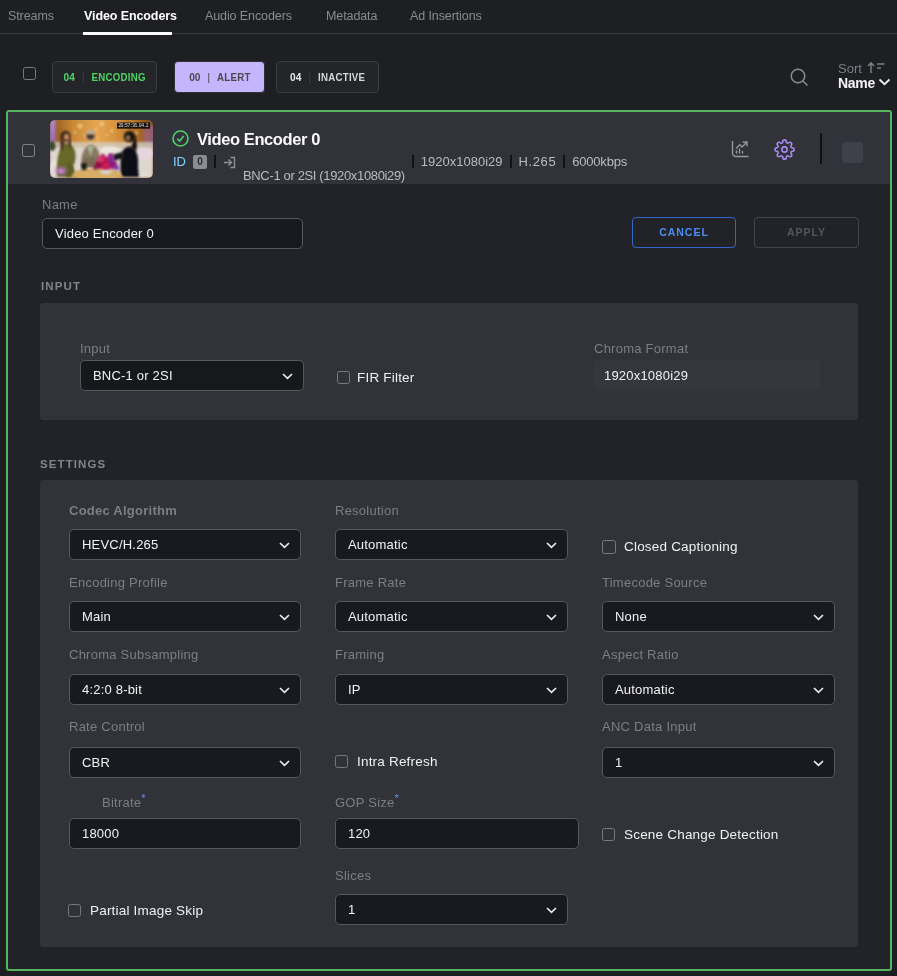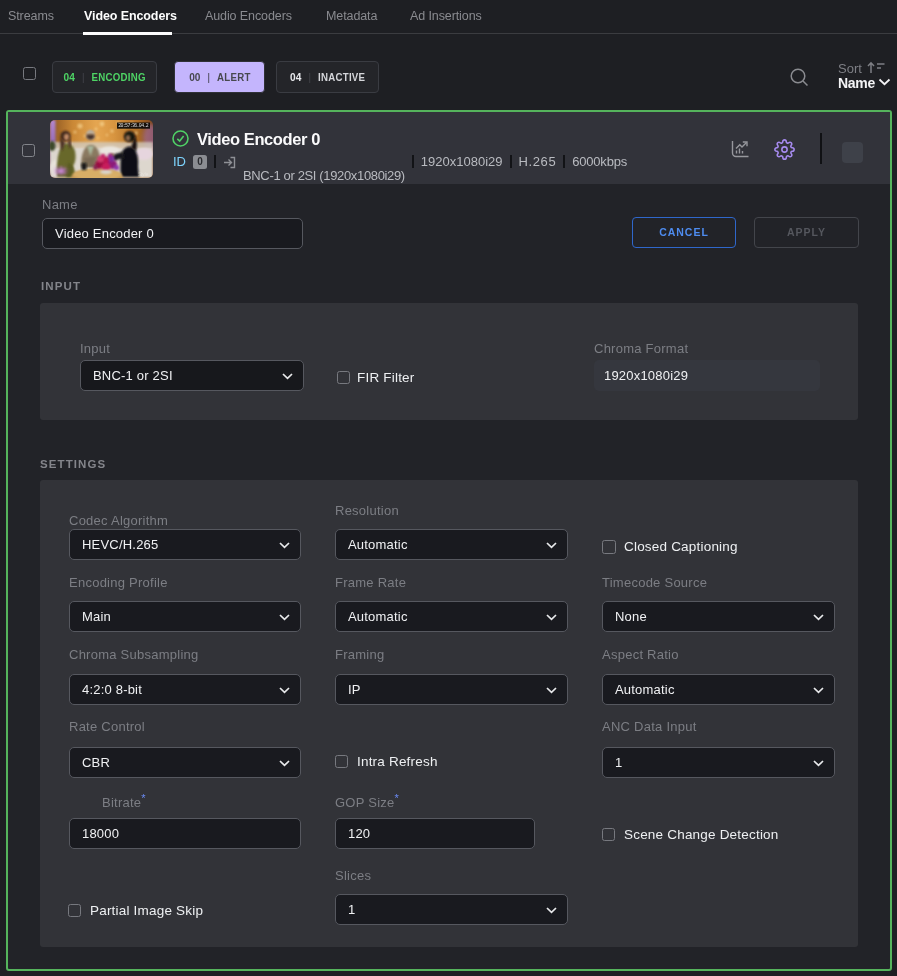--- a/index.html
+++ b/index.html
@@ -241,21 +241,21 @@
       </div>
       <div class="abs cb" style="left:297px; top:68px;"></div>
       <div class="abs wlbl" style="left:317px; top:67px;">FIR Filter</div>
       <div class="abs lbl" style="left:554px; top:38px;">Chroma Format</div>
       <div class="abs inp" style="left:554px; top:57px; width:226px; background:#35373e; border:none; line-height:31px; padding-left:10px;">1920x1080i29</div>
     </div>
 
     <div class="abs sect" style="left:32px; top:346px;">SETTINGS</div>
     <div class="abs panel" style="top:368px; height:467px;">
 
-      <div class="abs lbl" style="left:29px; top:33px;">Codec Algorithm</div>
+      <div class="abs lbl" style="left:29px; top:23px;font-weight:bold;">Codec Algorithm</div>
       <div class="abs lbl" style="left:295px; top:23px;">Resolution</div>
       <div class="abs inp" style="left:29px; top:49px; width:232px;">HEVC/H.265<svg class="chev" width="11" height="7" viewBox="0 0 11 7" fill="none" stroke="#e8e9eb" stroke-width="1.7">
             <path d="M1 1 L5.5 5.4 L10 1"></path>
           </svg></div>
       <div class="abs inp" style="left:295px; top:49px; width:233px;">Automatic<svg class="chev" width="11" height="7" viewBox="0 0 11 7" fill="none" stroke="#e8e9eb" stroke-width="1.7">
             <path d="M1 1 L5.5 5.4 L10 1"></path>
           </svg></div>
       <div class="abs cb" style="left:562px; top:60px; width:14px; height:14px;"></div>
       <div class="abs wlbl" style="left:584px; top:59px;">Closed Captioning</div>
 
@@ -292,21 +292,21 @@
           </svg></div>
       <div class="abs cb" style="left:295px; top:275px;"></div>
       <div class="abs wlbl" style="left:317px; top:274px;">Intra Refresh</div>
       <div class="abs inp" style="left:562px; top:267px; width:233px;">1<svg class="chev" width="11" height="7" viewBox="0 0 11 7" fill="none" stroke="#e8e9eb" stroke-width="1.7">
             <path d="M1 1 L5.5 5.4 L10 1"></path>
           </svg></div>
 
       <div class="abs lbl" style="left:29px; top:312px;margin-left:33px;">Bitrate<sup class="req">*</sup></div>
       <div class="abs lbl" style="left:295px; top:312px;">GOP Size<sup class="req">*</sup></div>
       <div class="abs inp" style="left:29px; top:338px; width:232px;">18000</div>
-      <div class="abs inp" style="left:295px; top:338px; width:200px;">120</div>
+      <div class="abs inp" style="left:295px; top:338px; width:244px;">120</div>
       <div class="abs cb" style="left:562px; top:348px;"></div>
       <div class="abs wlbl" style="left:584px; top:347px;">Scene Change Detection</div>
 
       <div class="abs lbl" style="left:295px; top:388px;">Slices</div>
       <div class="abs inp" style="left:295px; top:414px; width:233px;">1<svg class="chev" width="11" height="7" viewBox="0 0 11 7" fill="none" stroke="#e8e9eb" stroke-width="1.7">
             <path d="M1 1 L5.5 5.4 L10 1"></path>
           </svg></div>
       <div class="abs cb" style="left:28px; top:424px;"></div>
       <div class="abs wlbl" style="left:50px; top:423px;">Partial Image Skip</div>
     </div>

